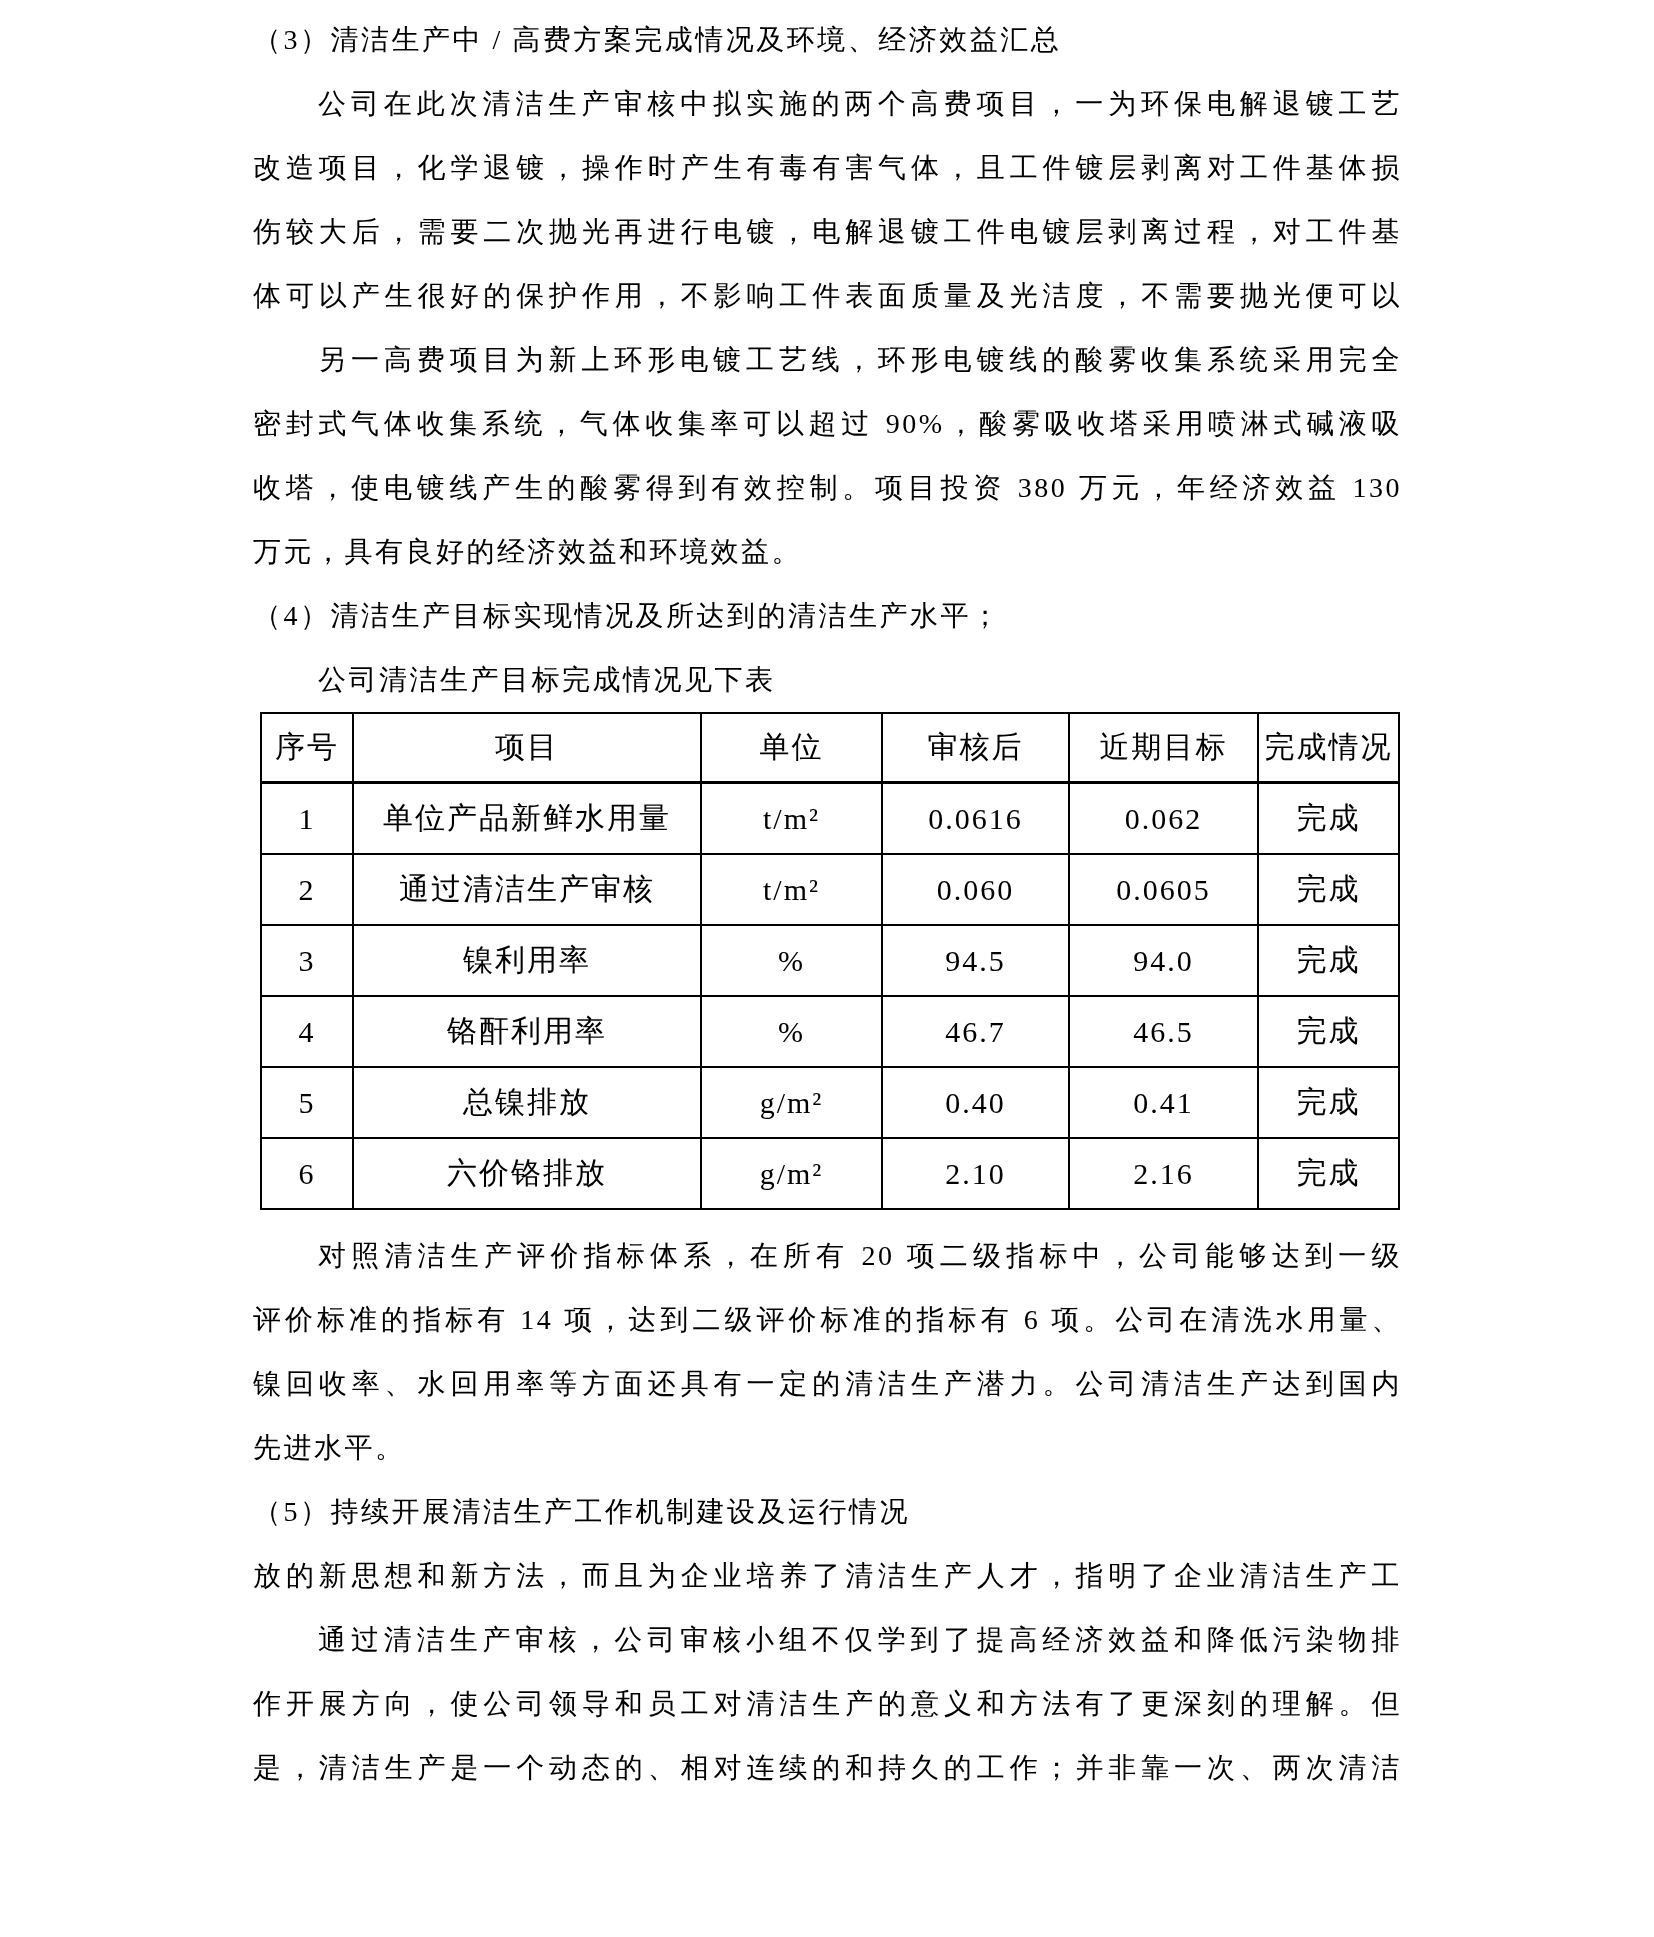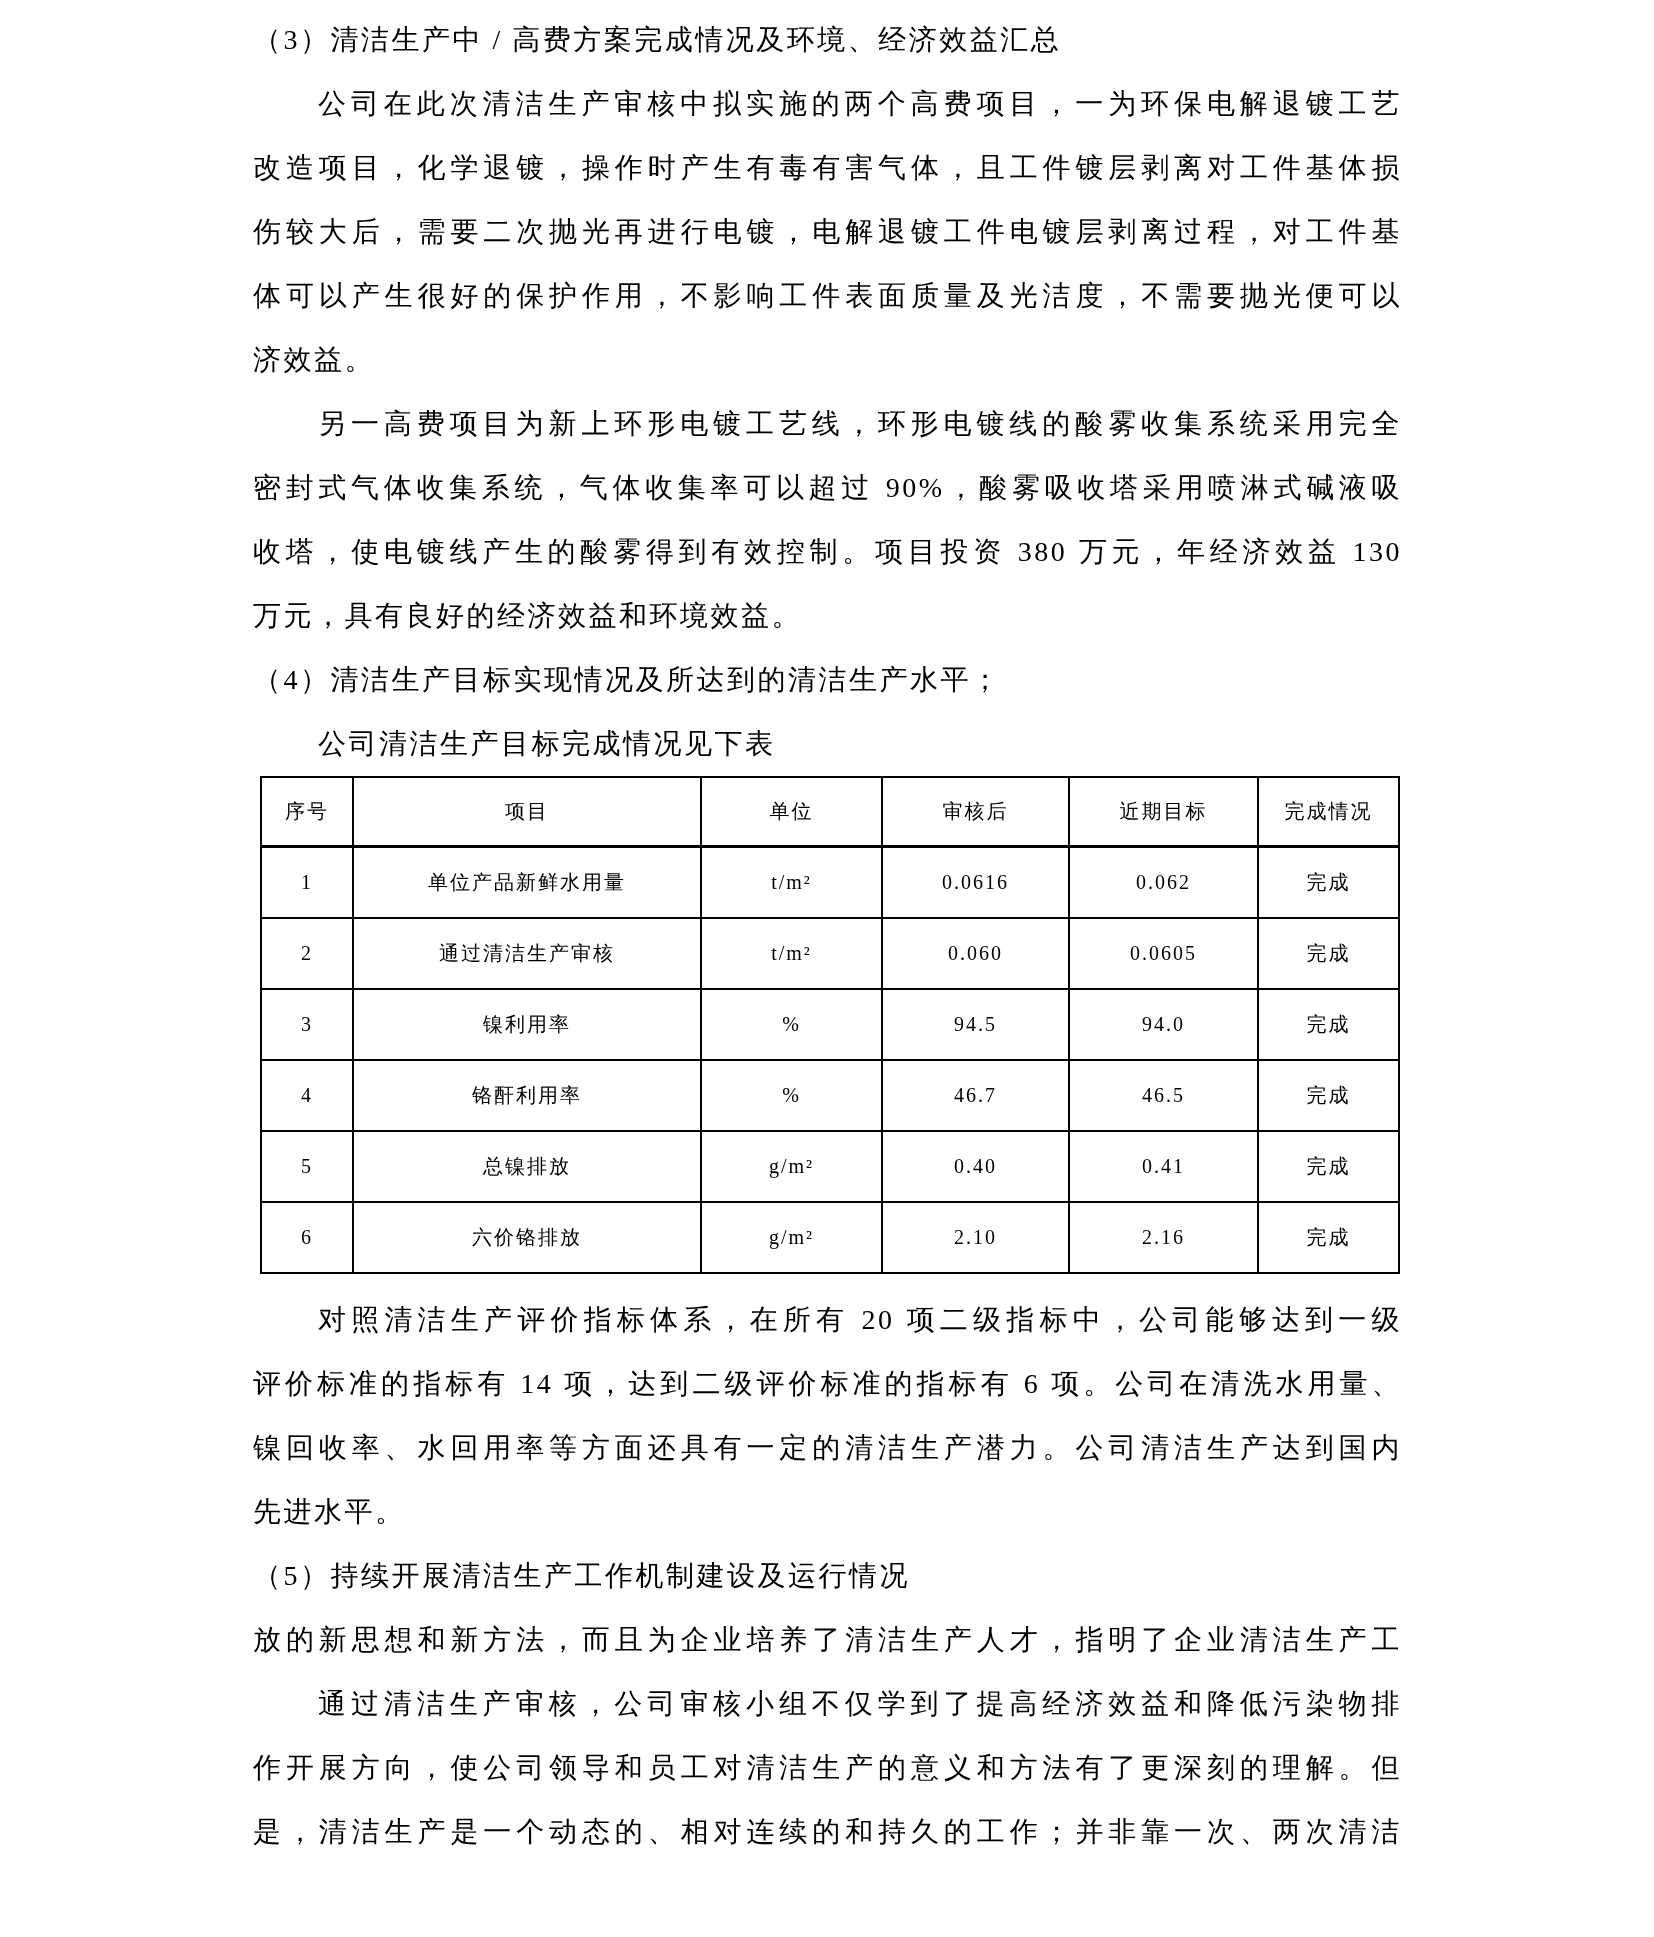--- a/index.html
+++ b/index.html
@@ -42,21 +42,21 @@
     table-layout: fixed;
     margin: 0 0 14px 7px;
     width: 1138px;
   }
   table.goal-table th,
   table.goal-table td {
     border: 2px solid #000000;
     text-align: center;
     vertical-align: middle;
     font-weight: normal;
-    font-size: 20px;
+    font-size: 30px;
     letter-spacing: 2px;
     padding: 0;
     overflow: hidden;
   }
   table.goal-table thead th {
     height: 67px;
     border-bottom: 3px solid #000000;
   }
   table.goal-table tbody td {
     height: 69px;
@@ -67,21 +67,20 @@
 
 <div class="page">
 
   <div class="line">（3）清洁生产中 / 高费方案完成情况及环境、经济效益汇总</div>
 
   <div>
       <div class="line justify indent">公司在此次清洁生产审核中拟实施的两个高费项目，一为环保电解退镀工艺</div>
       <div class="line justify">改造项目，化学退镀，操作时产生有毒有害气体，且工件镀层剥离对工件基体损</div>
       <div class="line justify">伤较大后，需要二次抛光再进行电镀，电解退镀工件电镀层剥离过程，对工件基</div>
       <div class="line justify">体可以产生很好的保护作用，不影响工件表面质量及光洁度，不需要抛光便可以</div>
-      <div class="line">济效益。</div>
     </div>
 
   <div>
       <div class="line justify indent">另一高费项目为新上环形电镀工艺线，环形电镀线的酸雾收集系统采用完全</div>
       <div class="line justify">密封式气体收集系统，气体收集率可以超过 90%，酸雾吸收塔采用喷淋式碱液吸</div>
       <div class="line justify">收塔，使电镀线产生的酸雾得到有效控制。项目投资 380 万元，年经济效益 130</div>
       <div class="line">万元，具有良好的经济效益和环境效益。</div>
     </div>
 
   <div class="line">（4）清洁生产目标实现情况及所达到的清洁生产水平；</div>

